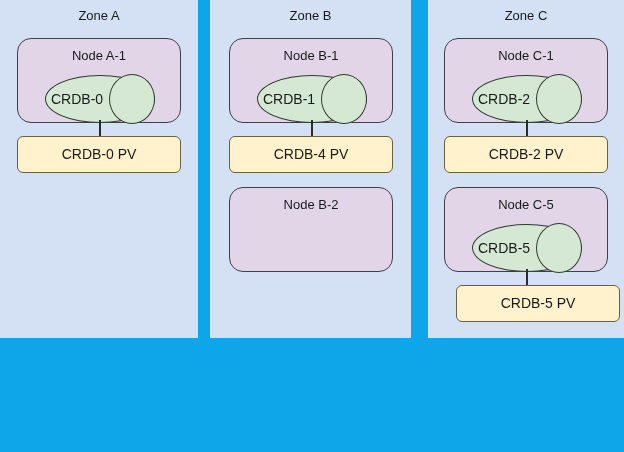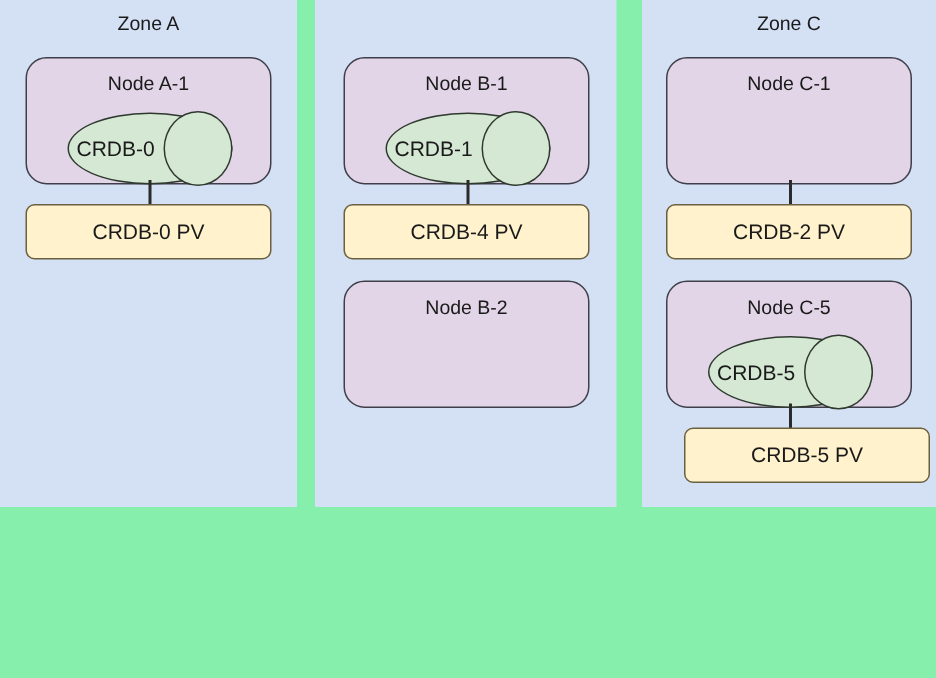--- a/index.html
+++ b/index.html
@@ -8,21 +8,21 @@
     padding: 0;
     background: #000000;
   }
   body {
     font-family: "Liberation Sans", sans-serif;
   }
   #canvas {
     position: relative;
     width: 624px;
     height: 452px;
-    background: #86efac;
+    background: #0ea5e9;
     overflow: hidden;
   }
   .zone {
     position: absolute;
     background: #d4e1f5;
     box-sizing: border-box;
   }
   .zone-title {
     position: absolute;
     top: 8px;
@@ -124,20 +124,21 @@
     </div>
 
     <div class="connector" style="left:99px; top:120px; height:18px;"></div>
 
     <div class="pv" style="left:17px; top:136px; width:164px; height:37px;">
       <span class="pv-label">CRDB-0 PV</span>
     </div>
   </div>
 
   <div class="zone" style="left:210px; top:0px; width:201px; height:338px;">
+    <div class="zone-title">Zone B</div>
 
     <div class="node" style="left:19px; top:38px; width:164px; height:85px;">
       <div class="node-title">Node B-1</div>
     </div>
 
     <div class="cylinder" style="left:47px; top:75px; width:110px; height:48px;">
       <div class="cyl-body"></div>
       <div class="cyl-cap" style="right:0px; width:46px;"></div>
       <div class="cyl-label" style="left:6px; width:62px;">CRDB-1</div>
     </div>
@@ -153,20 +154,25 @@
     </div>
   </div>
 
   <div class="zone" style="left:428px; top:0px; width:196px; height:338px;">
     <div class="zone-title">Zone C</div>
 
     <div class="node" style="left:16px; top:38px; width:164px; height:85px;">
       <div class="node-title">Node C-1</div>
     </div>
 
+    <div class="cylinder" style="left:44px; top:75px; width:110px; height:48px;">
+      <div class="cyl-body"></div>
+      <div class="cyl-cap" style="right:0px; width:46px;"></div>
+      <div class="cyl-label" style="left:6px; width:62px;">CRDB-2</div>
+    </div>
 
     <div class="connector" style="left:98px; top:120px; height:18px;"></div>
 
     <div class="pv" style="left:16px; top:136px; width:164px; height:37px;">
       <span class="pv-label">CRDB-2 PV</span>
     </div>
 
     <div class="node" style="left:16px; top:187px; width:164px; height:85px;">
       <div class="node-title">Node C-5</div>
     </div>

